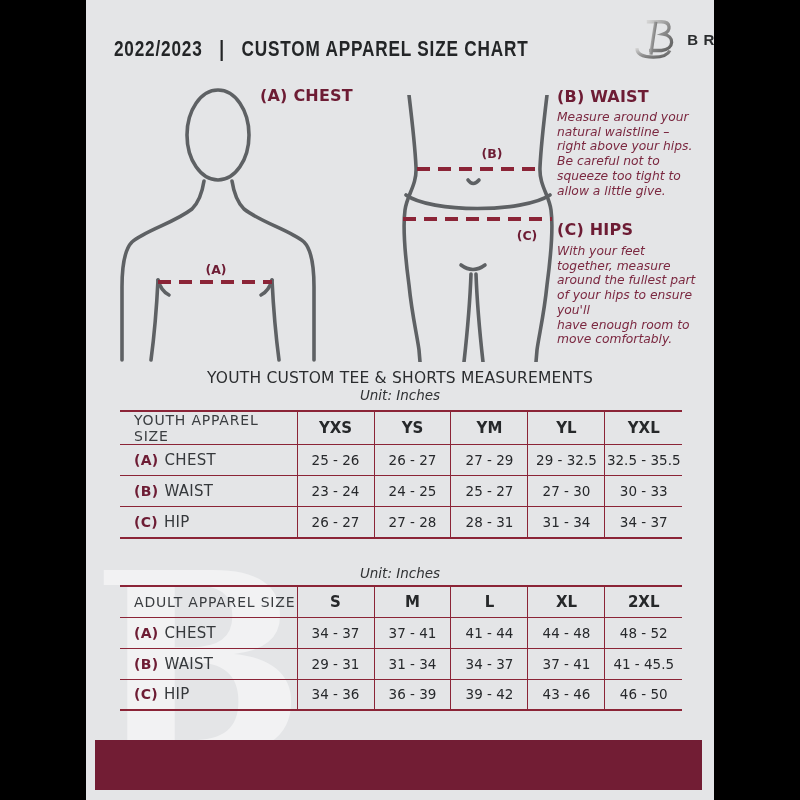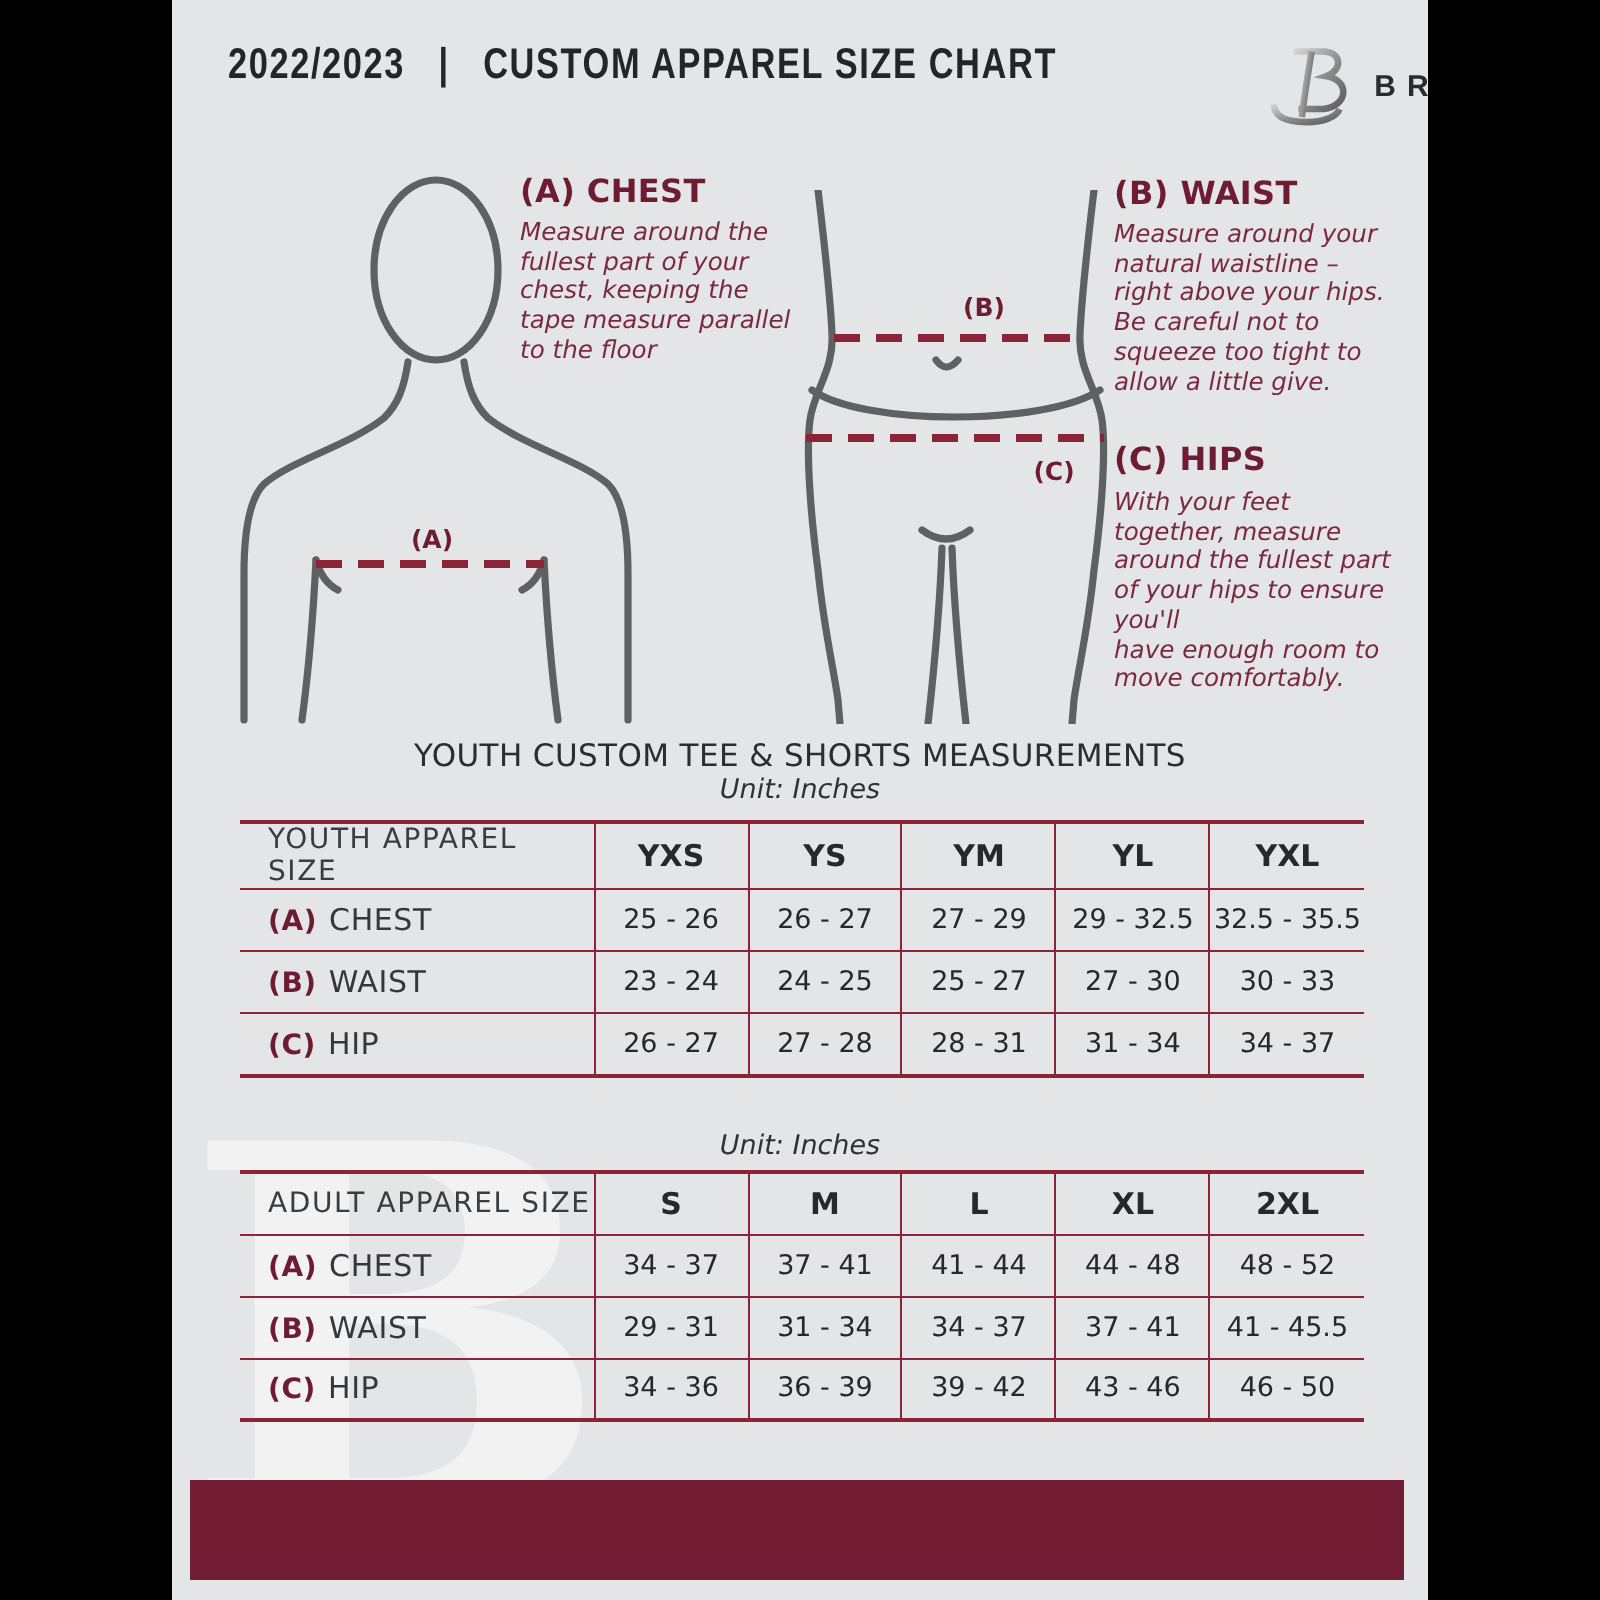--- a/index.html
+++ b/index.html
@@ -14,21 +14,21 @@
   body{width:800px;height:800px;background:#000;font-family:"DejaVu Sans","Liberation Sans",sans-serif;}
   .stage{position:relative;width:800px;height:800px;background:#000;overflow:hidden;}
   .page{position:absolute;left:86px;top:0;width:628px;height:800px;background:var(--page-bg);overflow:hidden;}
 
   
   .watermark{position:absolute;left:6px;top:540px;font-family:"DejaVu Serif","Liberation Serif",serif;
     font-weight:bold;font-size:252px;line-height:1;color:rgba(255,255,255,0.5);z-index:0;user-select:none;}
 
   
   .header-bar{position:absolute;left:28px;right:24px;top:20px;height:42px;display:flex;
-    align-items:flex-start;justify-content:space-between;z-index:2;}
+    align-items:flex-end;justify-content:space-between;z-index:2;}
   .doc-title{display:inline-block;transform:scaleX(0.8);transform-origin:left center;
     font-family:"Liberation Sans",sans-serif;font-weight:700;font-size:21.5px;letter-spacing:1px;
     color:#232527;white-space:pre;}
   .brand-group{display:flex;align-items:center;gap:9px;}
   .brand-name{font-family:"Liberation Sans",sans-serif;font-weight:700;font-size:15px;
     letter-spacing:5.5px;color:#2a2c2e;white-space:nowrap;}
 
   
   .fig{position:absolute;z-index:1;}
   .fig path,.fig ellipse{fill:none;stroke:var(--figure-gray);stroke-width:3.6;stroke-linecap:round;}
@@ -114,25 +114,20 @@
       <path d="M70 170 Q82 179 94 170"></path>
       <path d="M80 179 C79 207 76 240 73 267"></path>
       <path d="M85 179 C86 207 89 240 92 267"></path>
       <path class="dash" d="M26 74 L148 74"></path>
       <path class="dash" d="M12 124 L161 124"></path>
       <text x="101" y="63" text-anchor="middle">(B)</text>
       <text x="136" y="145" text-anchor="middle">(C)</text>
     </svg>
 
     <div class="instr-h" style="left:174px;top:86px;">(A) CHEST</div>
-    <div class="instr-t" style="left:174px;top:109px;">Measure around the
-fullest part of your
-chest, keeping the
-tape measure parallel
-to the floor</div>
 
     <div class="instr-h" style="left:471px;top:87px;">(B) WAIST</div>
     <div class="instr-t" style="left:471px;top:110px;">Measure around your
 natural waistline –
 right above your hips.
 Be careful not to
 squeeze too tight to
 allow a little give.</div>
 
     <div class="instr-h" style="left:471px;top:220px;">(C) HIPS</div>

